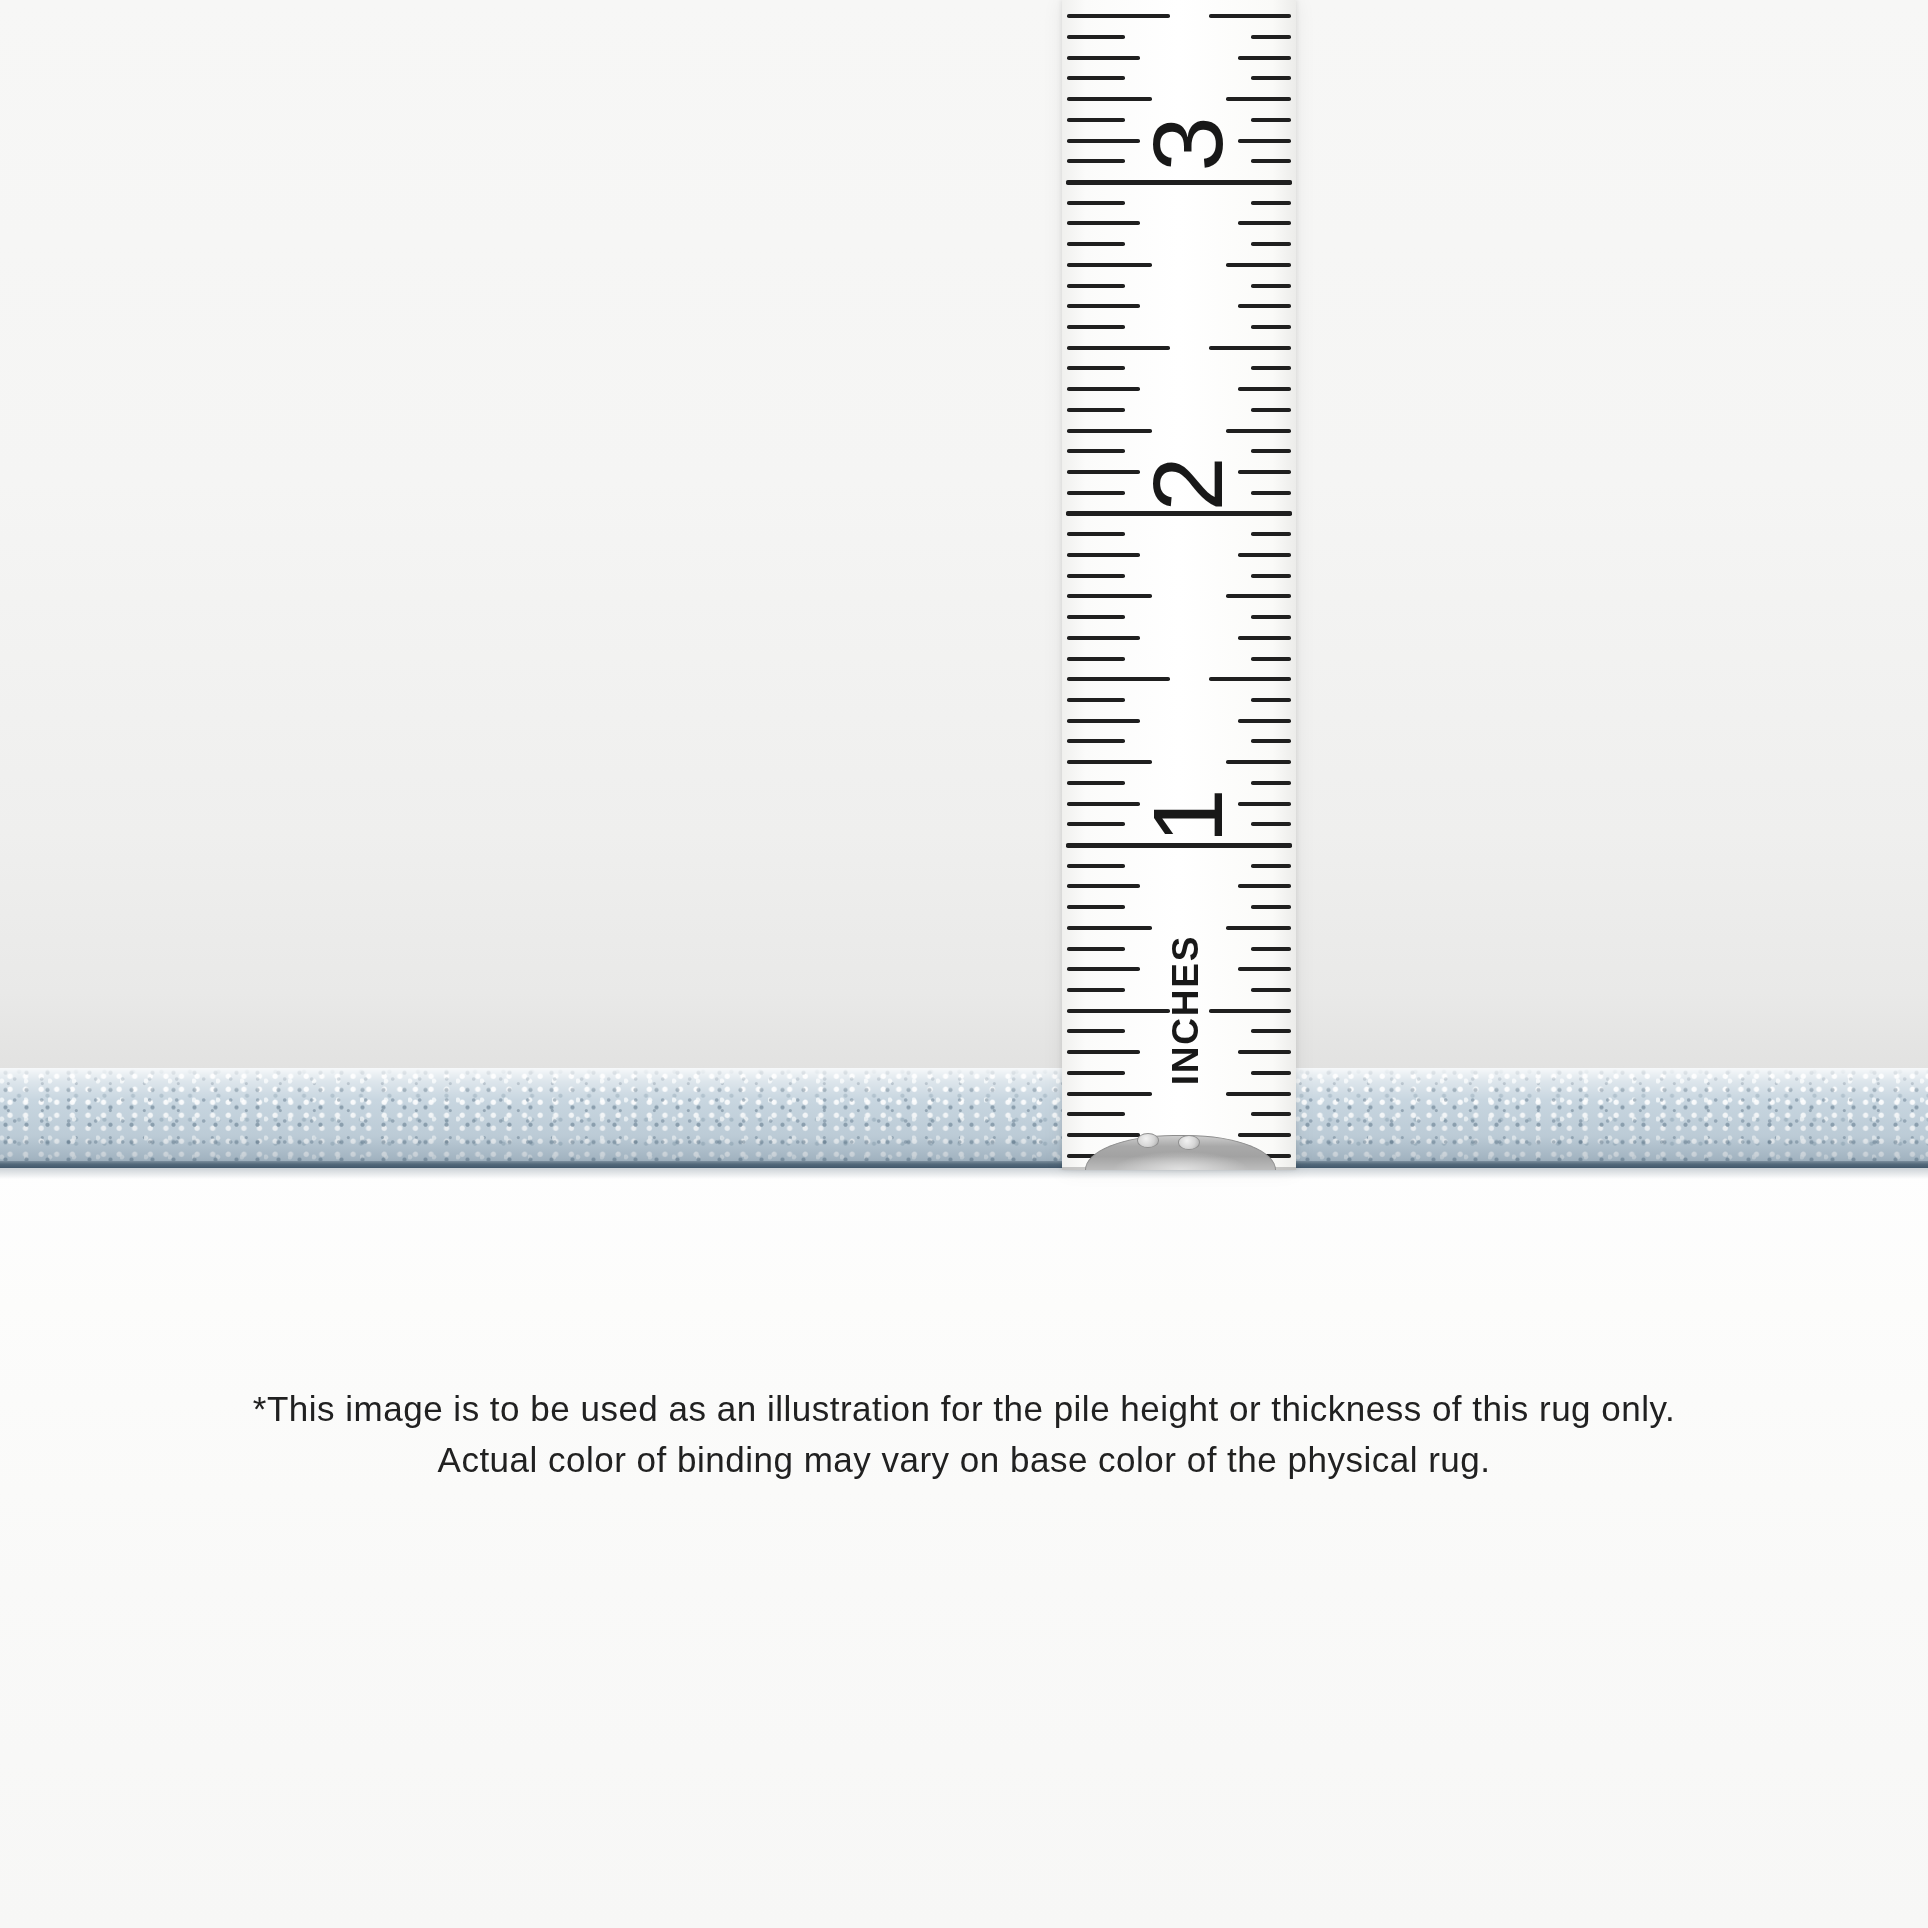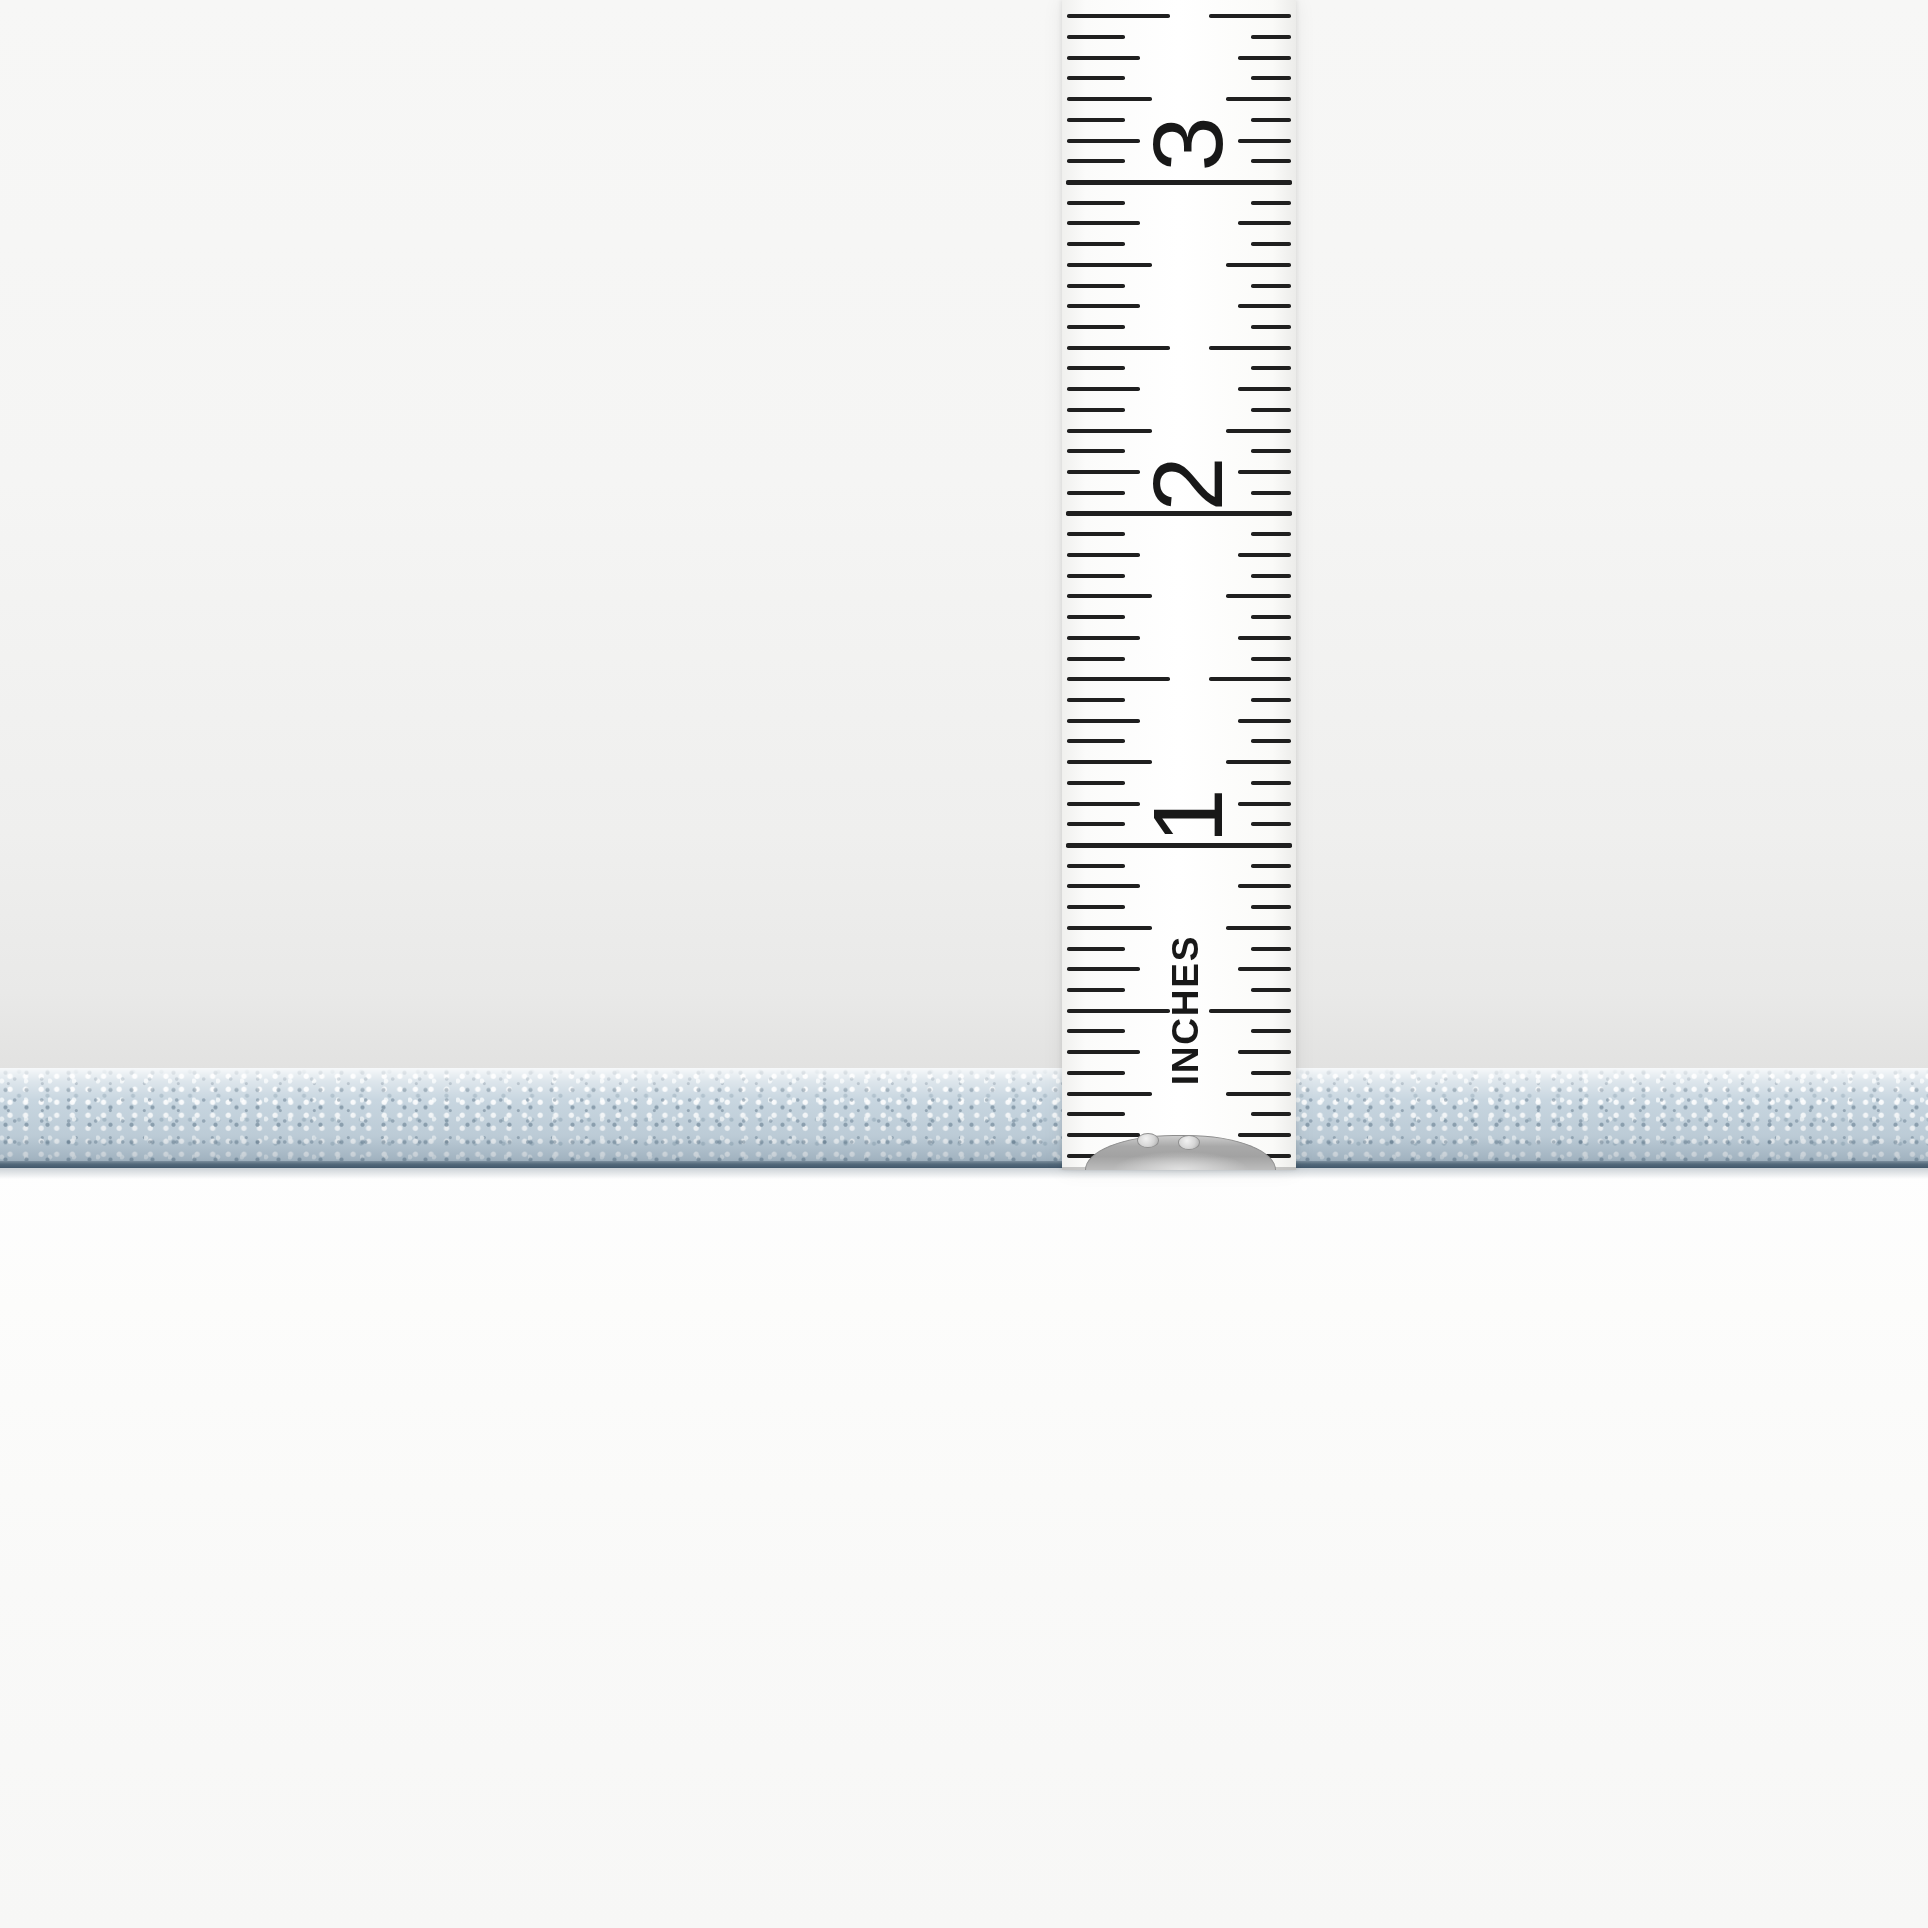--- a/index.html
+++ b/index.html
@@ -239,16 +239,18 @@
       <div class="tick tick-right" style="top: 35px; width: 40px; background: rgb(31, 31, 31);"></div>
       <div class="tick tick-left" style="top: 14.2px; width: 103px; background: rgb(31, 31, 31);"></div>
       <div class="tick tick-right" style="top: 14.2px; width: 82px; background: rgb(31, 31, 31);"></div>
       <div class="metal-tip">
       <div class="rivet rivet-1"></div>
       <div class="rivet rivet-2"></div>
     </div>
     </div>
 
   <div class="caption">
+    <div>*This image is to be used as an illustration for the pile height or thickness of this rug only.</div>
+    <div>Actual color of binding may vary on base color of the physical rug.</div>
   </div>
 
 </div>
 
 
 </body></html>

